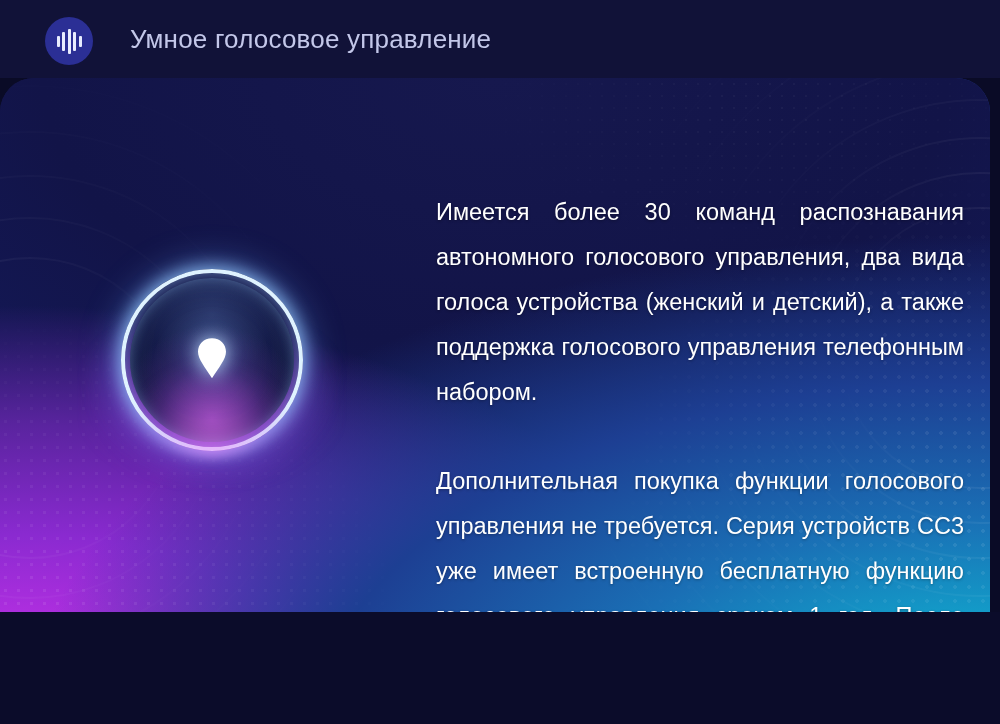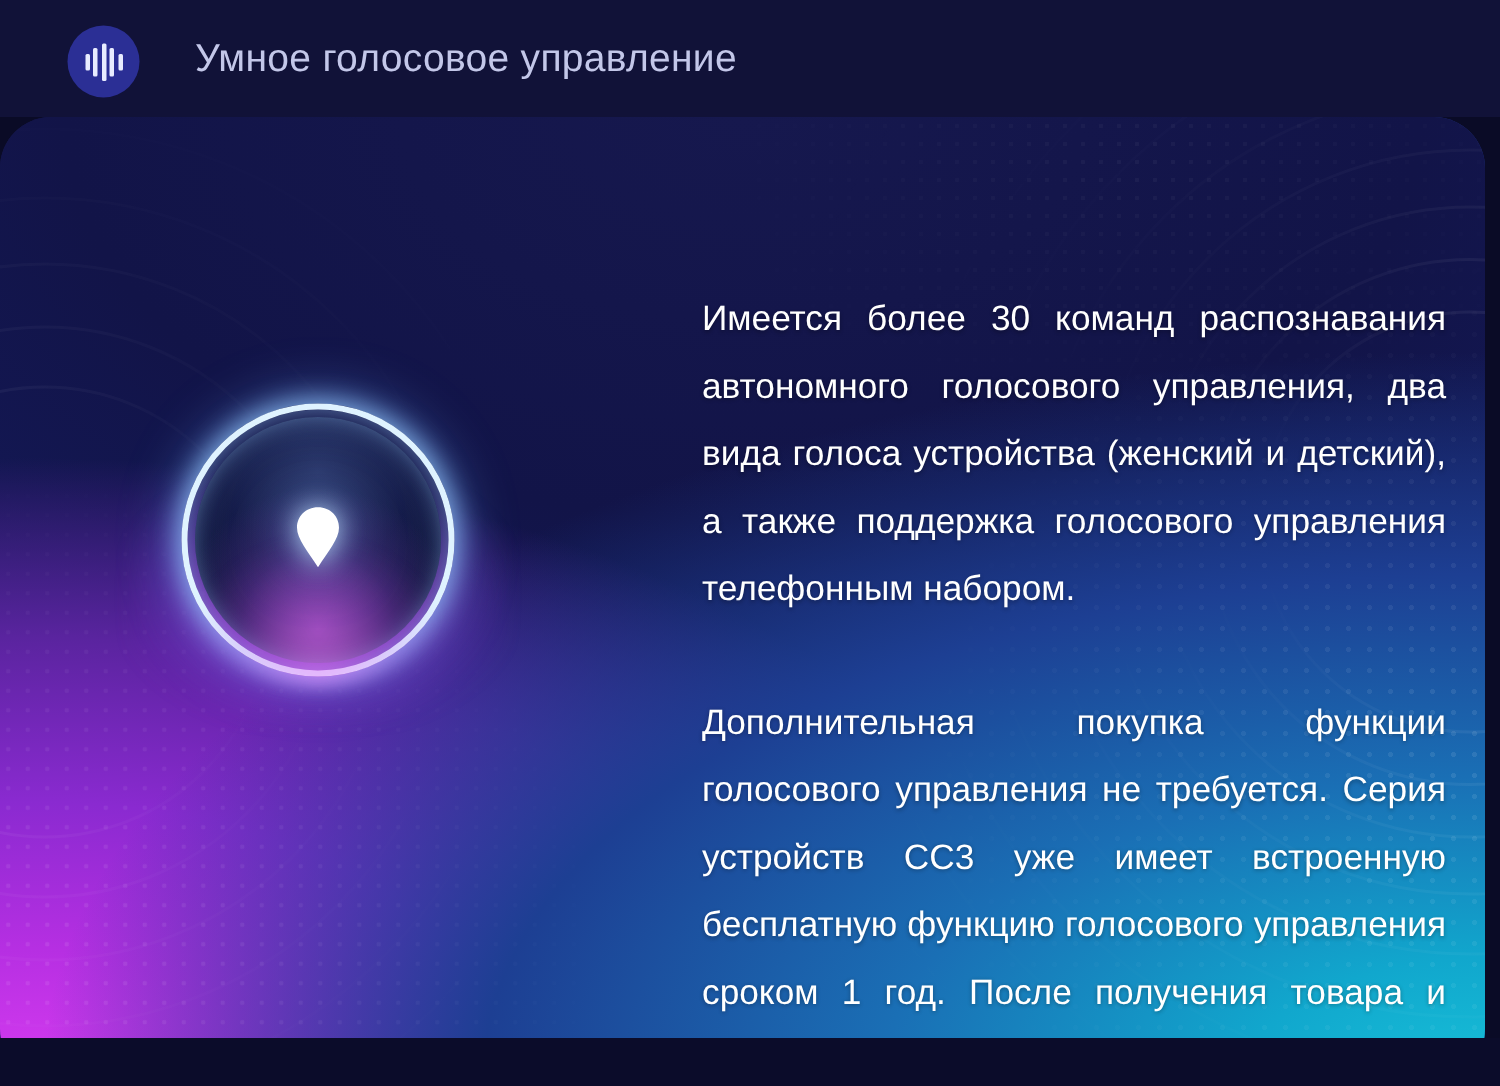--- a/index.html
+++ b/index.html
@@ -7,21 +7,21 @@
 
   html,body{
     width:1000px; height:724px;
     background:#0b0c2a;
     font-family:"Liberation Sans","DejaVu Sans",sans-serif;
     overflow:hidden;
   }
 
   .screen{
     position:relative;
-    width:1000px; height:692px;
+    width:1000px; height:612px;
     background:#0a0b26;
     overflow:hidden;
   }
 
   
   .header{
     position:absolute;
     left:0; top:0; width:1000px; height:78px;
     background:#111238;
     display:flex; align-items:center;
@@ -196,21 +196,20 @@
     left:436px; top:112px;
     width:528px;
   }
   .para{
     color:#ffffff;
     font-size:23.5px;
     line-height:45px;
     text-align:justify;
     text-justify:inter-word;
     text-shadow:0 1px 3px rgba(0,0,0,.32);
-    margin-left:32px;
   }
   .para + .para{ margin-top:44px; }
 </style>
 </head>
 <body>
 
 <div class="screen">
 
   <div class="header">
     <div class="header-icon">

